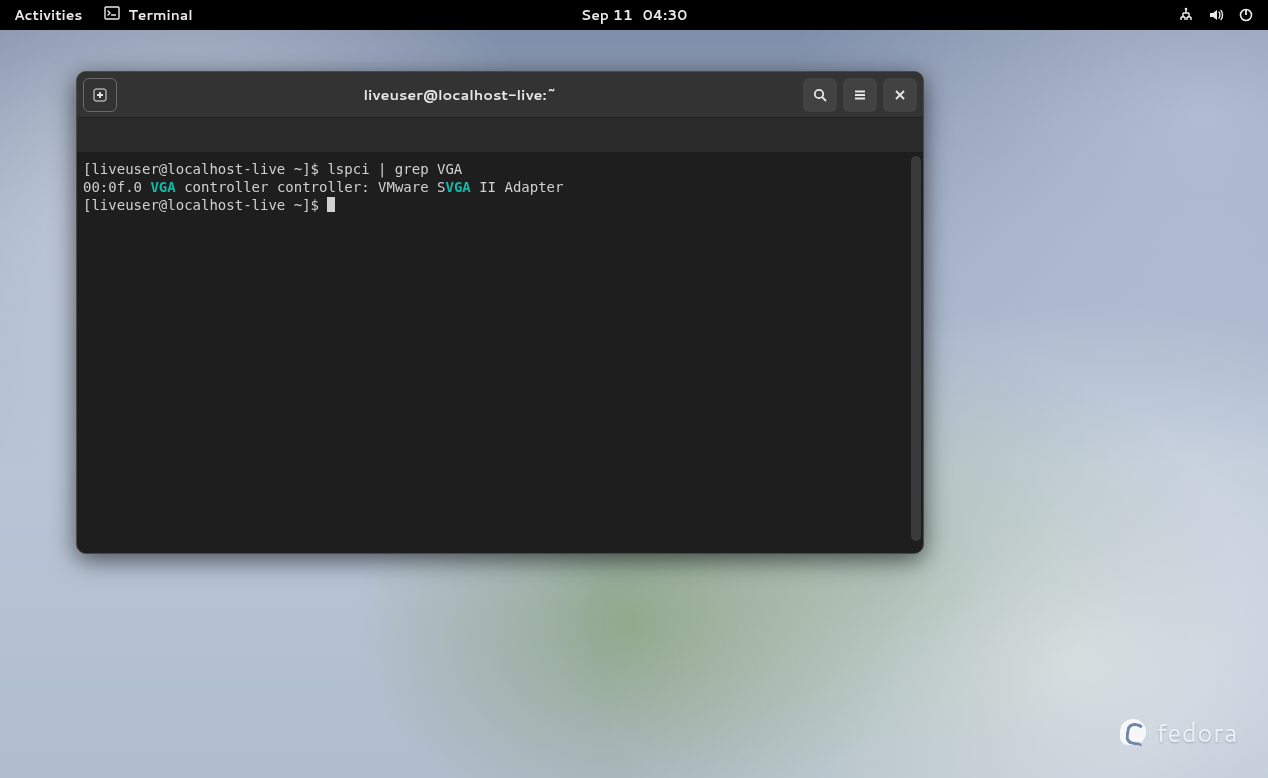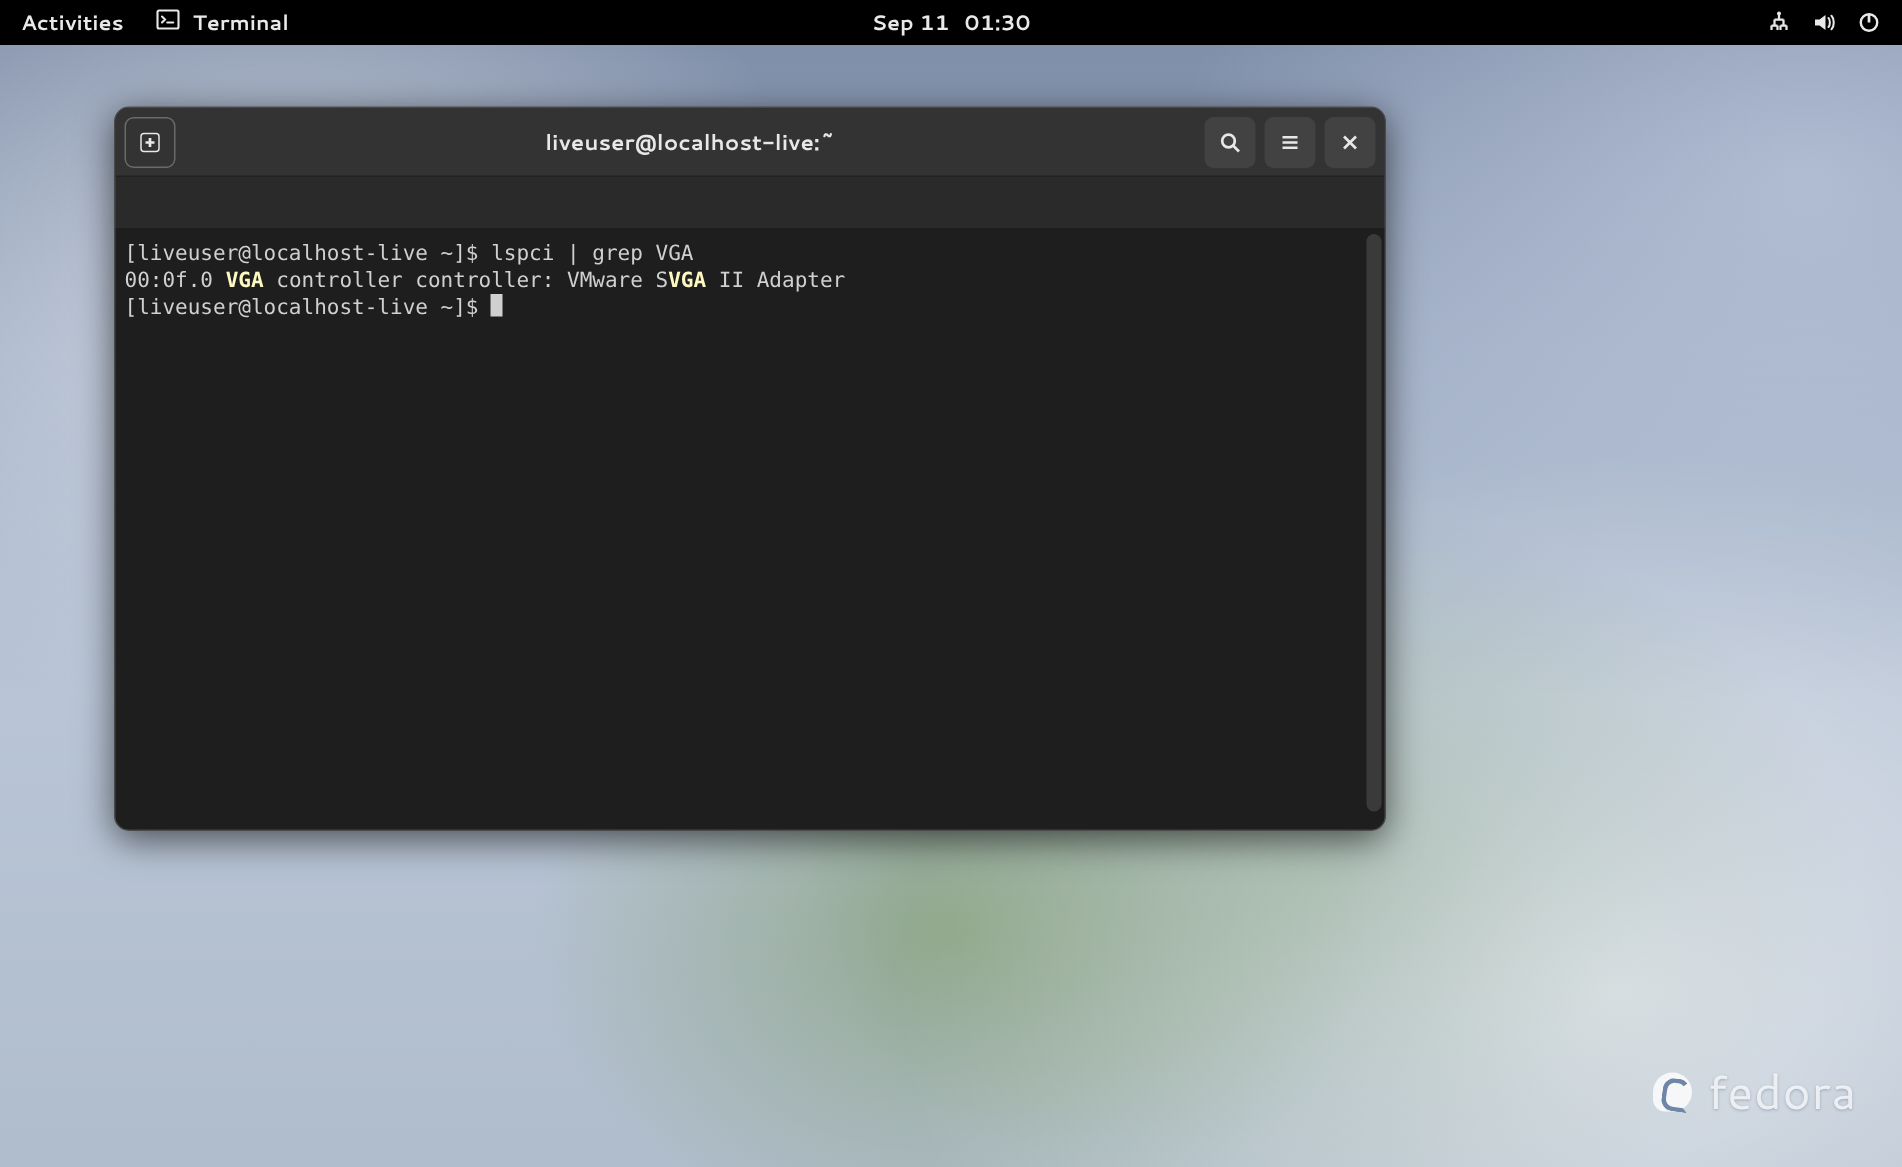--- a/index.html
+++ b/index.html
@@ -61,30 +61,30 @@
       font-family:"DejaVu Sans Mono","Liberation Mono",monospace;
       font-size:14px; line-height:18px;
       padding:8px 10px 10px 6px;
       position:relative;
       margin-top:34px;
     }
     .term-body .scrollbar {
       position:absolute; right:2px; top:4px; bottom:12px; width:10px;
       background:#3a3a3a; border-radius:6px;
     }
-    .hl-red { color:#fef9c3; font-weight:bold; }
+    .hl-red { color:#14b8a6; font-weight:bold; }
     .term-line { white-space:pre; }
     .cursor {
       display:inline-block; width:8px; height:15px; background:#d0d0d0; vertical-align:-2px;
     }
 
     
     .fedora-mark {
       position:absolute; right:30px; bottom:28px; color:rgba(255,255,255,0.78);
-      display:flex; align-items:center; gap:10px; font-size:32px; letter-spacing:0.5px;
+      display:flex; align-items:center; gap:10px; font-size:26px; letter-spacing:0.5px;
       text-shadow:0 1px 2px rgba(80,100,130,0.4);
     }
     .fedora-mark .bubble {
       width:26px; height:26px; border-radius:50% 50% 50% 8px;
       background:rgba(255,255,255,0.78); position:relative;
     }
     .fedora-mark .bubble::before {
       content:""; position:absolute; left:6px; top:4px; width:12px; height:16px;
       border:3px solid #6f86a8; border-radius:8px 8px 0 8px; border-right-color:transparent;
       transform:rotate(8deg);
@@ -103,21 +103,21 @@
         <svg viewBox="0 0 16 16">
             <rect x="1" y="2" width="14" height="12" rx="1" fill="none" stroke="#e9e9e9" stroke-width="1.4"></rect>
             <path d="M4 6l2 2-2 2M7.5 10h4" stroke="#e9e9e9" stroke-width="1.4" fill="none" stroke-linecap="round"></path>
           </svg>
       </span>
       <span>Terminal</span>
     </span>
   </div>
   <div class="center">
     <span>Sep 11</span>
-    <span>01:30</span>
+    <span>04:30</span>
   </div>
   <div class="right">
     <span class="tb-icon">
       <svg viewBox="0 0 16 16">
           <path d="M8 2v4M5 6h6M5 6v4M11 6v4M3 10h4M9 10h4M3 10v3M7 10v3M9 10v3M13 10v3" stroke="#e9e9e9" stroke-width="1.5" fill="none"></path>
           <circle cx="8" cy="2" r="1.3" fill="#e9e9e9"></circle>
         </svg>
     </span>
     <span class="tb-icon">
       <svg viewBox="0 0 16 16">

